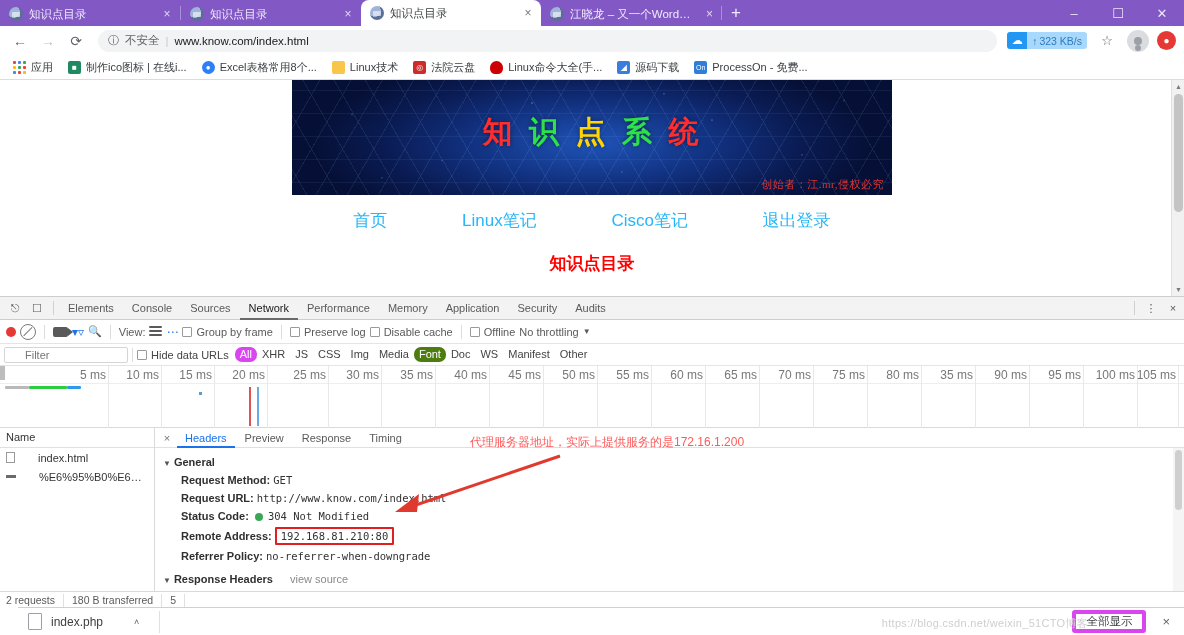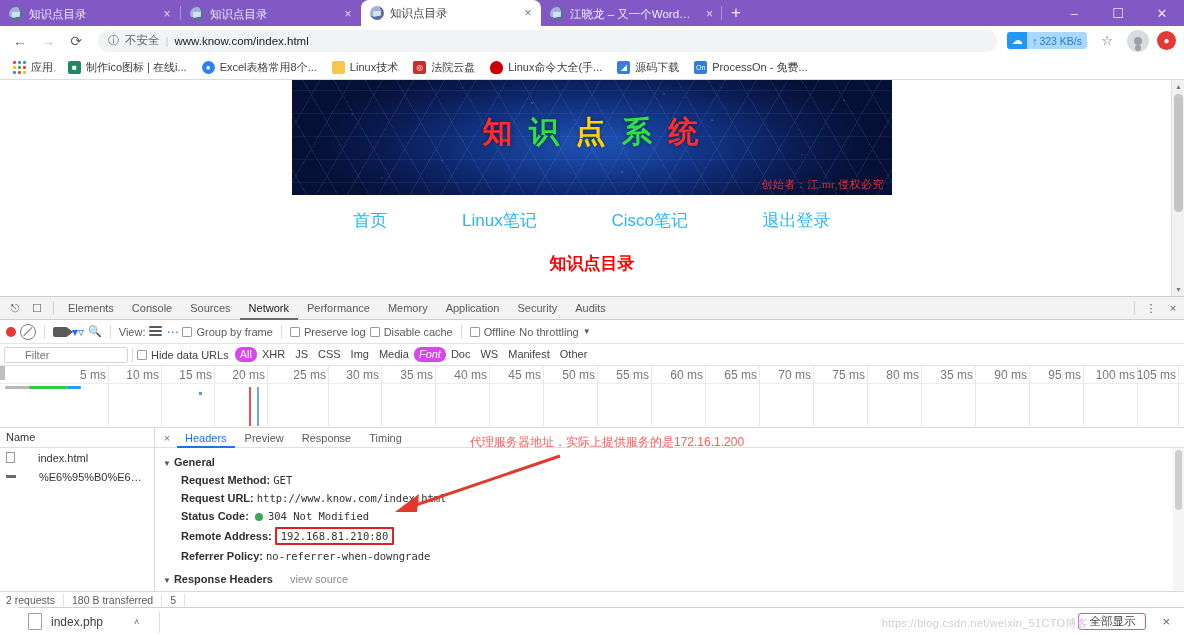--- a/index.html
+++ b/index.html
@@ -206,21 +206,21 @@
     font-size:11px; color:#444; border-bottom:1px solid #e4e4e4; background:#fff;
   }
   .filterinput {
     width:124px; height:16px; border:1px solid #d5d5d5; border-radius:2px;
     font-size:11px; padding:0 20px; color:#9a9a9a; background:#fff;
     font-family:"Liberation Sans",sans-serif;
   }
   .ftype { padding:0 5px; height:15px; line-height:15px; border-radius:7px; white-space:nowrap;
            color:#444; }
   .ftype.on { background:#d946ef; color:#fff; }
-  .ftype.font-on { background:#d946ef; color:#fff;font-style:italic; }
+  .ftype.font-on { background:#4d7c0f; color:#fff; }
 
   .dt-overview { height:62px; position:relative; background:#fff;
     border-bottom:1px solid #d9d9d9; }
   .ov-ruler { height:18px; position:relative; border-bottom:1px solid #eee; }
   .ov-tick { position:absolute; top:0; height:62px; border-left:1px solid #e8e8e8; }
   .ov-tick span { position:absolute; right:3px; top:2px; font-size:12px; color:#777;
     white-space:nowrap; }
   .ov-handle{position:absolute;left:0;top:0;width:5px;height:14px;background:#bdbdbd;}
   .ov-bar{position:absolute;height:3px;border-radius:1px;}
 
@@ -269,21 +269,21 @@
   .shelf {
     position:absolute; left:18px; right:0; bottom:0; height:28px; background:#fff;
     border-top:1px solid #d0d0d0; display:flex; align-items:center; padding:0 10px;
   }
   .dlitem { display:flex; align-items:center; gap:9px; font-size:12px; color:#3c4043;
     padding-right:10px; }
   .dlitem .fic{width:14px;height:17px;border:1.3px solid #9aa0a6;border-radius:1px;}
   .dlitem .chev{font-size:9px;color:#5f6368;padding-left:22px;}
   .shelf .vdiv{width:1px;height:22px;background:#e0e0e0;margin-left:10px;}
   .shelf-right{margin-left:auto;display:flex;align-items:center;gap:12px;}
-  .showall{border:1px solid #d946ef;border-radius:3px;font-size:11.5px;color:#3c4043;
+  .showall{border:4px solid #d946ef;border-radius:3px;font-size:11.5px;color:#3c4043;
     padding:0 10px;background:#fff;}
   .shelf-close{font-size:13px;color:#5f6368;padding:0 4px;}
   .watermark{position:absolute;right:96px;bottom:4px;font-size:11px;color:#cfcfcf;
     letter-spacing:.3px;white-space:nowrap;}
 </style>
 </head>
 <body>
 
 <div class="app">
 

